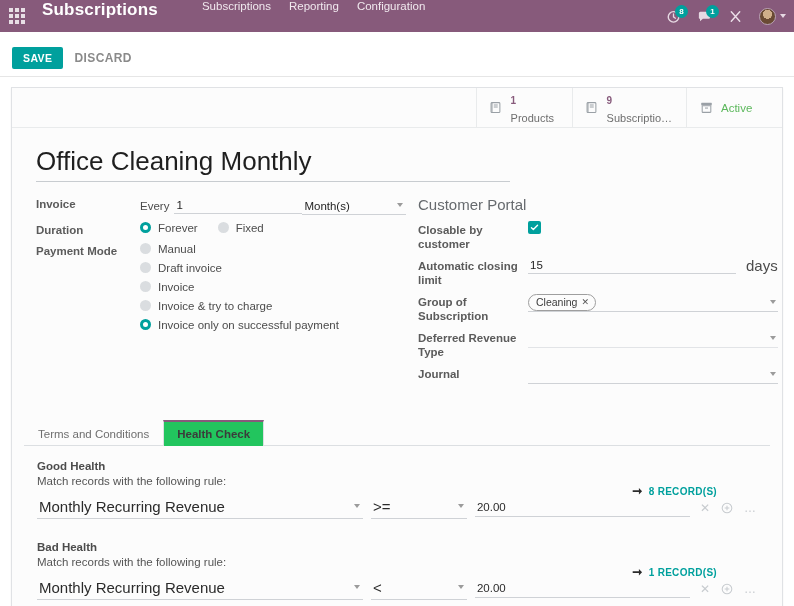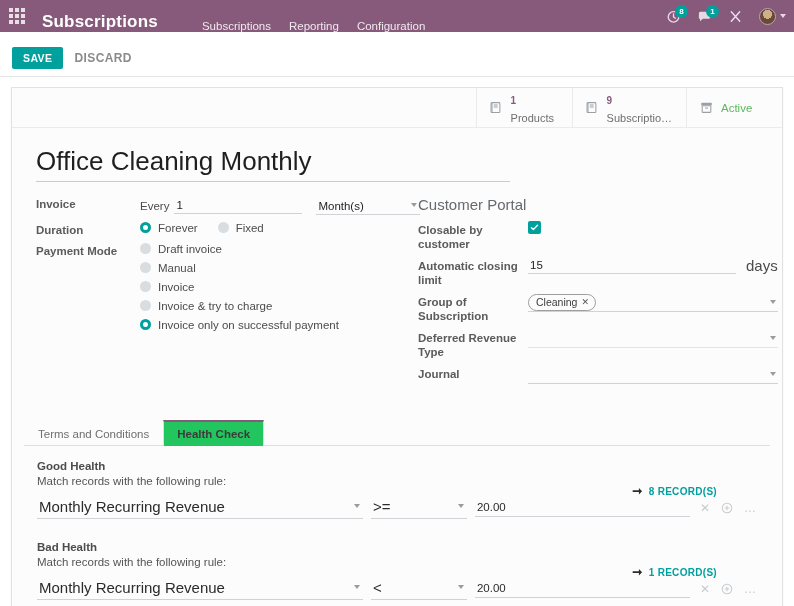--- a/index.html
+++ b/index.html
@@ -10,21 +10,21 @@
     font-family: "Liberation Sans", sans-serif;
     -webkit-font-smoothing: antialiased;
   }
   body { overflow: hidden; color: #4c4c4c; }
 
   
   .navbar {
     height: 32px;
     background: #875a7b;
     display: flex;
-    align-items: flex-end;
+    align-items: flex-start;
     color: #ffffff;
     position: relative;
   }
   .apps-icon {
     width: 34px; height: 32px;
     display: flex; align-items: center; justify-content: center;
     cursor: pointer;
   }
   .grid-glyph {
     display: grid;
@@ -426,21 +426,21 @@
 
   <div class="cols">
 
     <div class="col-left">
 
       <div class="frow">
         <div class="flabel">Invoice</div>
         <div class="fval">
           <span class="inline-lbl">Every</span>
           <input class="uline w-every" value="1" style="">
-          <span class="sel-wrap" style="margin-left:14px;">
+          <span class="sel-wrap" style="">
             <select class="sel-uline" style="width:104px;">
               <option>Month(s)</option>
             </select>
             <span class="sel-caret"></span>
           </span>
         </div>
       </div>
 
       <div class="frow">
         <div class="flabel">Duration</div>
@@ -457,25 +457,25 @@
           </div>
         </div>
       </div>
 
       <div class="frow">
         <div class="flabel">Payment Mode</div>
         <div class="fval">
           <div class="radio-stack">
             <label class="radio-opt">
               <span class="radio-dot"></span>
-              <span class="radio-lbl">Draft invoice</span>
+              <span class="radio-lbl">Manual</span>
             </label>
             <label class="radio-opt">
               <span class="radio-dot"></span>
-              <span class="radio-lbl">Manual</span>
+              <span class="radio-lbl">Draft invoice</span>
             </label>
             <label class="radio-opt">
               <span class="radio-dot"></span>
               <span class="radio-lbl">Invoice</span>
             </label>
             <label class="radio-opt">
               <span class="radio-dot"></span>
               <span class="radio-lbl">Invoice &amp; try to charge</span>
             </label>
             <label class="radio-opt">

